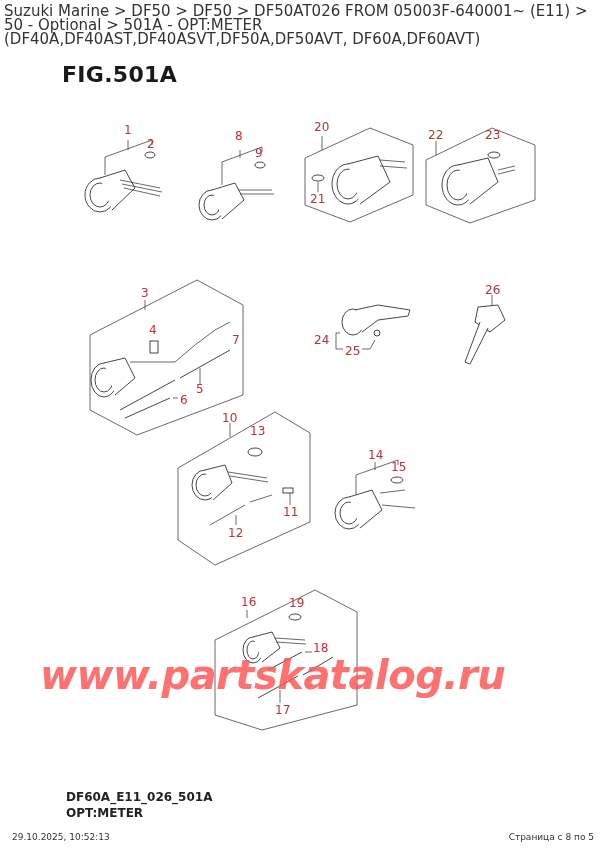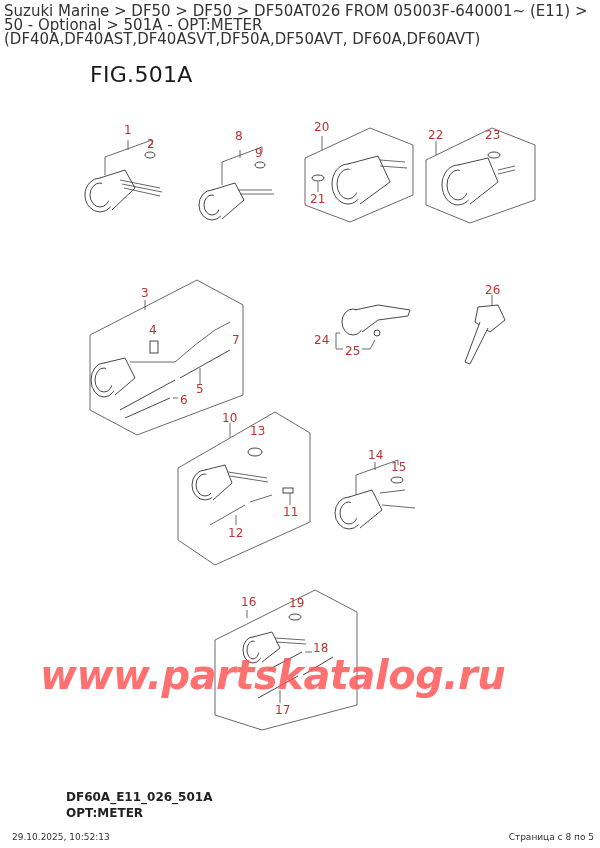--- a/index.html
+++ b/index.html
@@ -1,18 +1,18 @@
 <!DOCTYPE html>
 <html><head>
   <meta charset="utf-8">
   <style>
     html, body { margin:0; padding:0; background:#fff; }
     body { width:600px; height:848px; position:relative; overflow:hidden; font-family:"DejaVu Sans", sans-serif; color:#222; }
     .breadcrumb { position:absolute; left:4px; top:4px; width:592px; font-size:15px; line-height:14px; color:#333; }
-    .fig-title { position:absolute; left:62px; top:62px; font-size:22px; font-weight:normal; color:#1a1a1a; letter-spacing:0.3px;margin-left:28px; }
+    .fig-title { position:absolute; left:62px; top:62px; font-size:22px; font-weight:bold; color:#1a1a1a; letter-spacing:0.3px; }
     .diagram { position:absolute; left:0; top:0; width:600px; height:848px; }
     .callout { font-family:"DejaVu Sans", sans-serif; font-size:12px; fill:#c0312f; }
     .stroke { stroke:#444; stroke-width:0.8; fill:none; }
     .part { stroke:#333; stroke-width:0.9; fill:#fff; }
     .watermark { position:absolute; left:40px; top:652px; font-family:"DejaVu Sans", sans-serif; font-weight:bold; font-style:italic; font-size:40px; color:rgba(255,80,80,0.82); letter-spacing:-0.5px; white-space:nowrap; }
     .footer-code { position:absolute; left:66px; top:790px; font-size:12px; font-weight:bold; color:#222; }
     .footer-name { position:absolute; left:66px; top:806px; font-size:12px; font-weight:bold; color:#222; }
     .timestamp { position:absolute; left:12px; top:832px; font-size:9px; color:#333; }
     .pageinfo { position:absolute; right:6px; top:832px; font-size:9px; color:#333; }
   </style>

